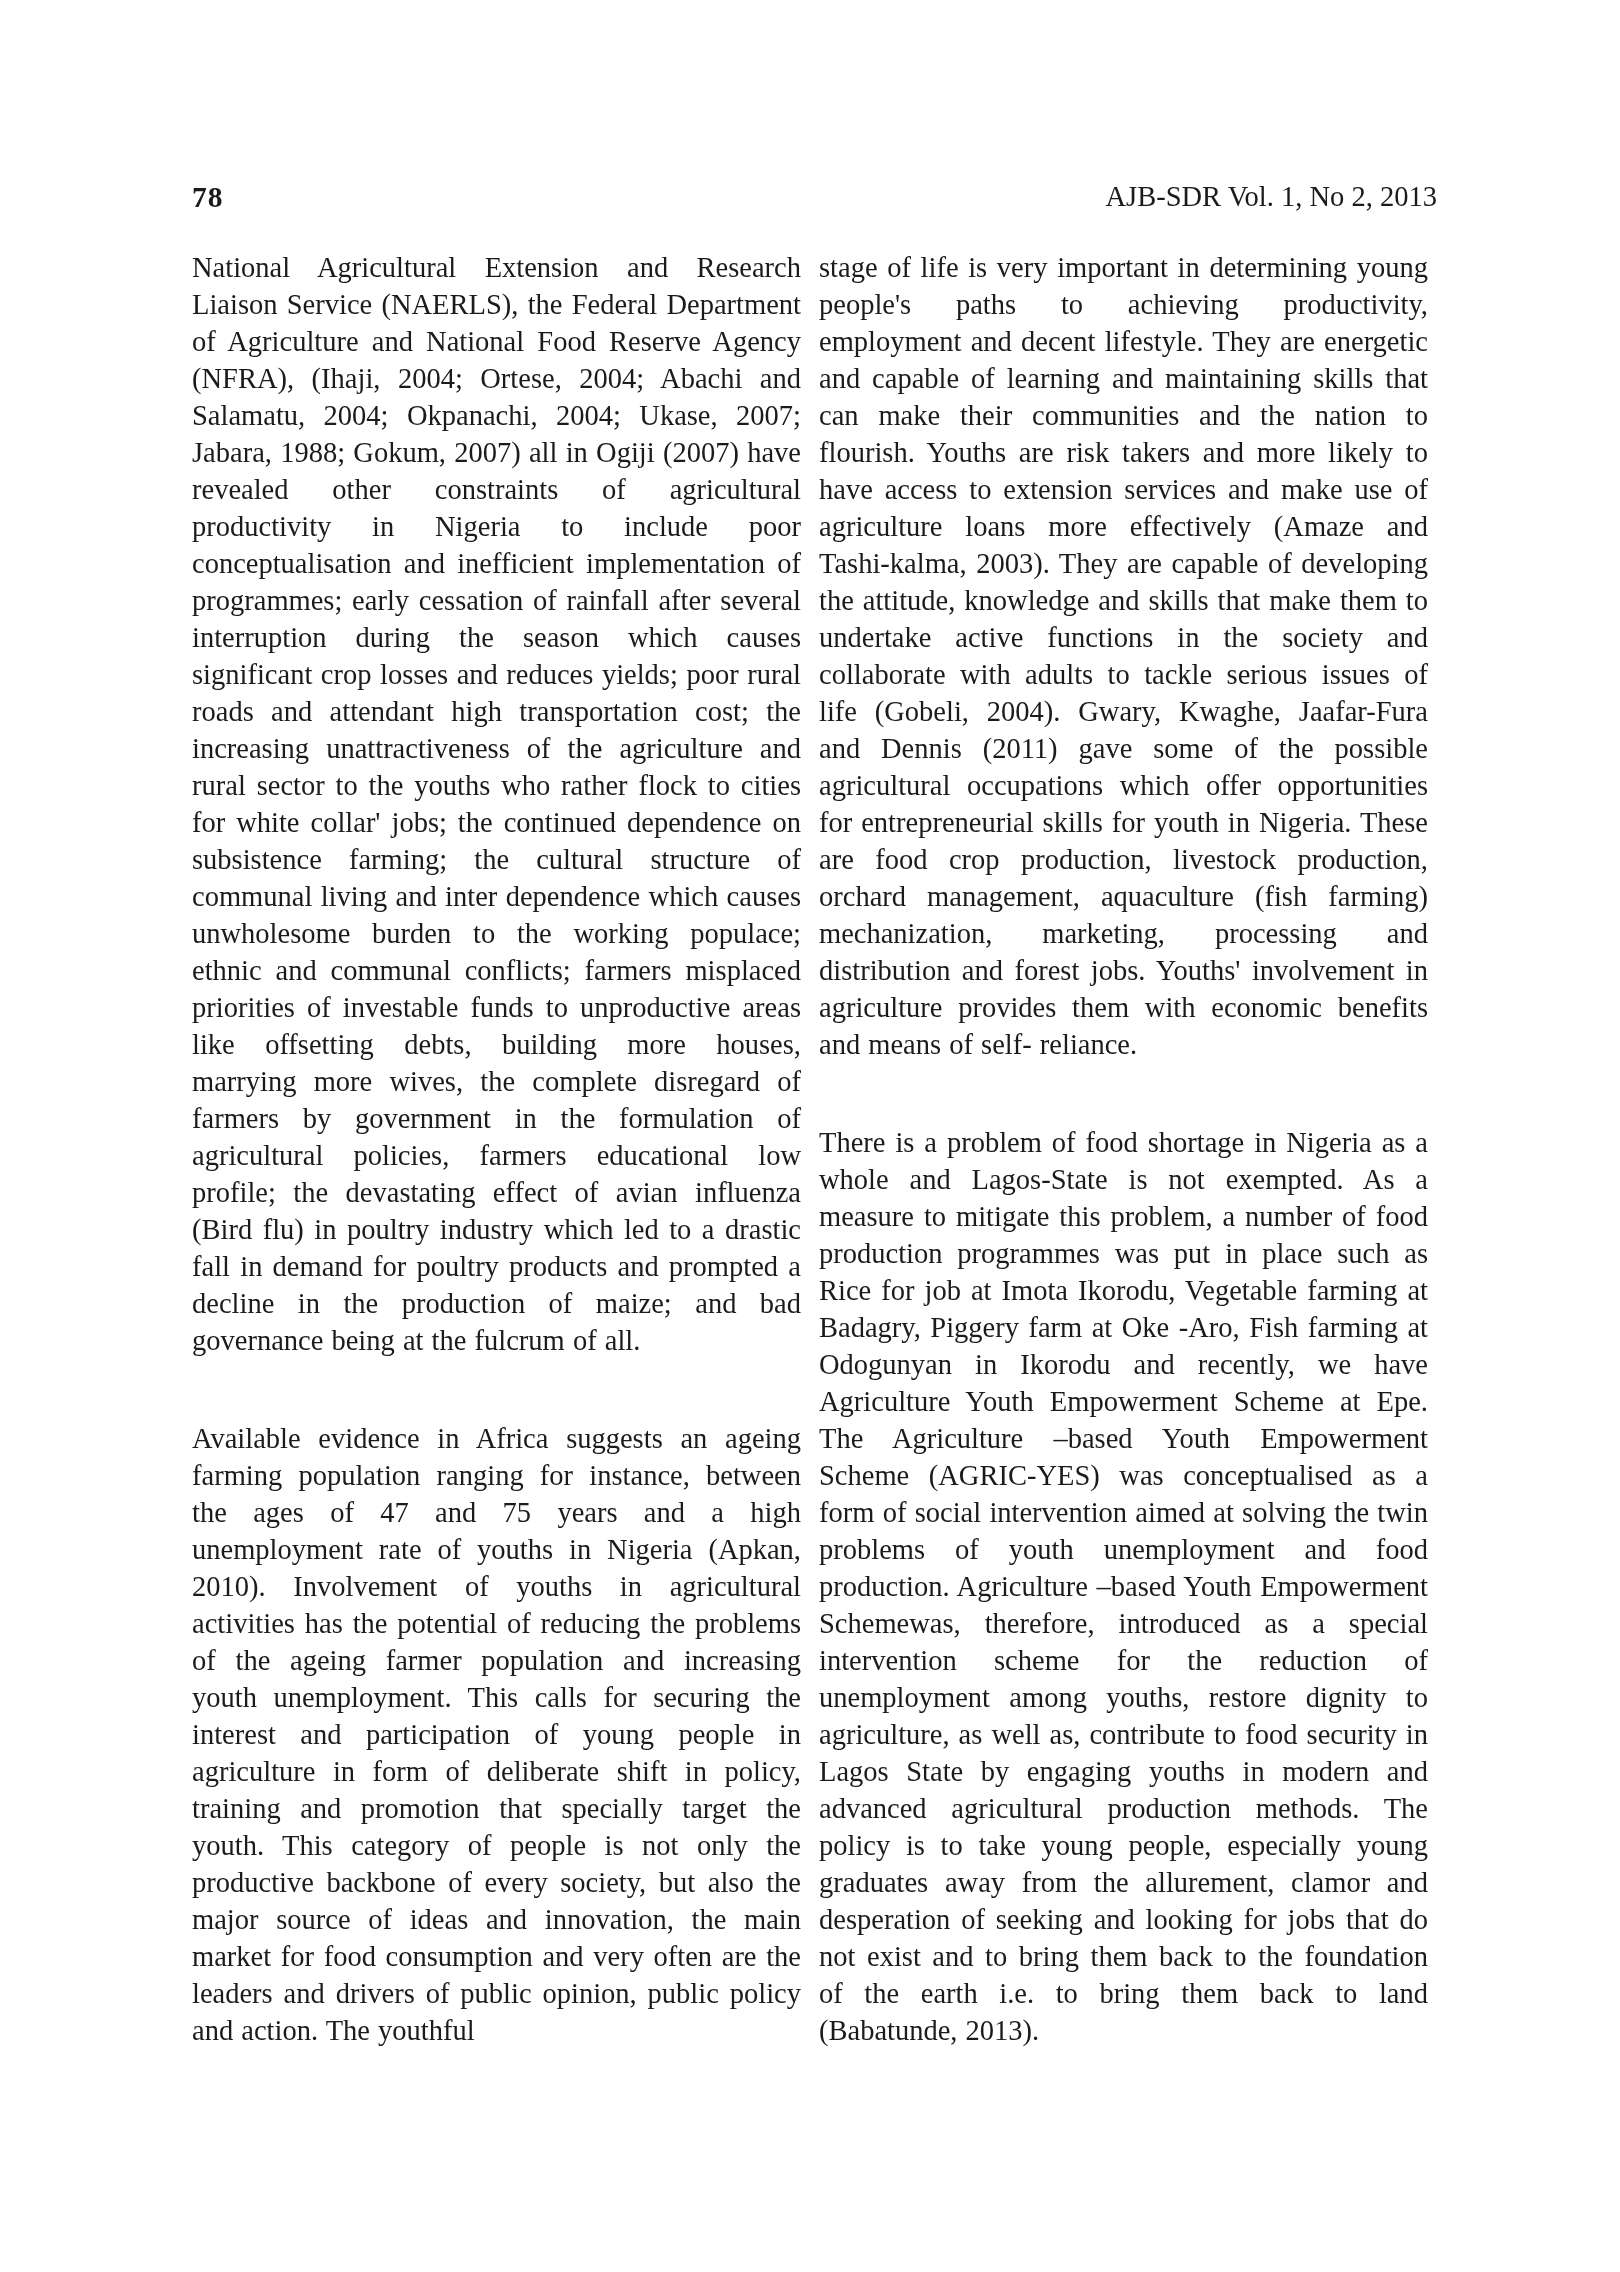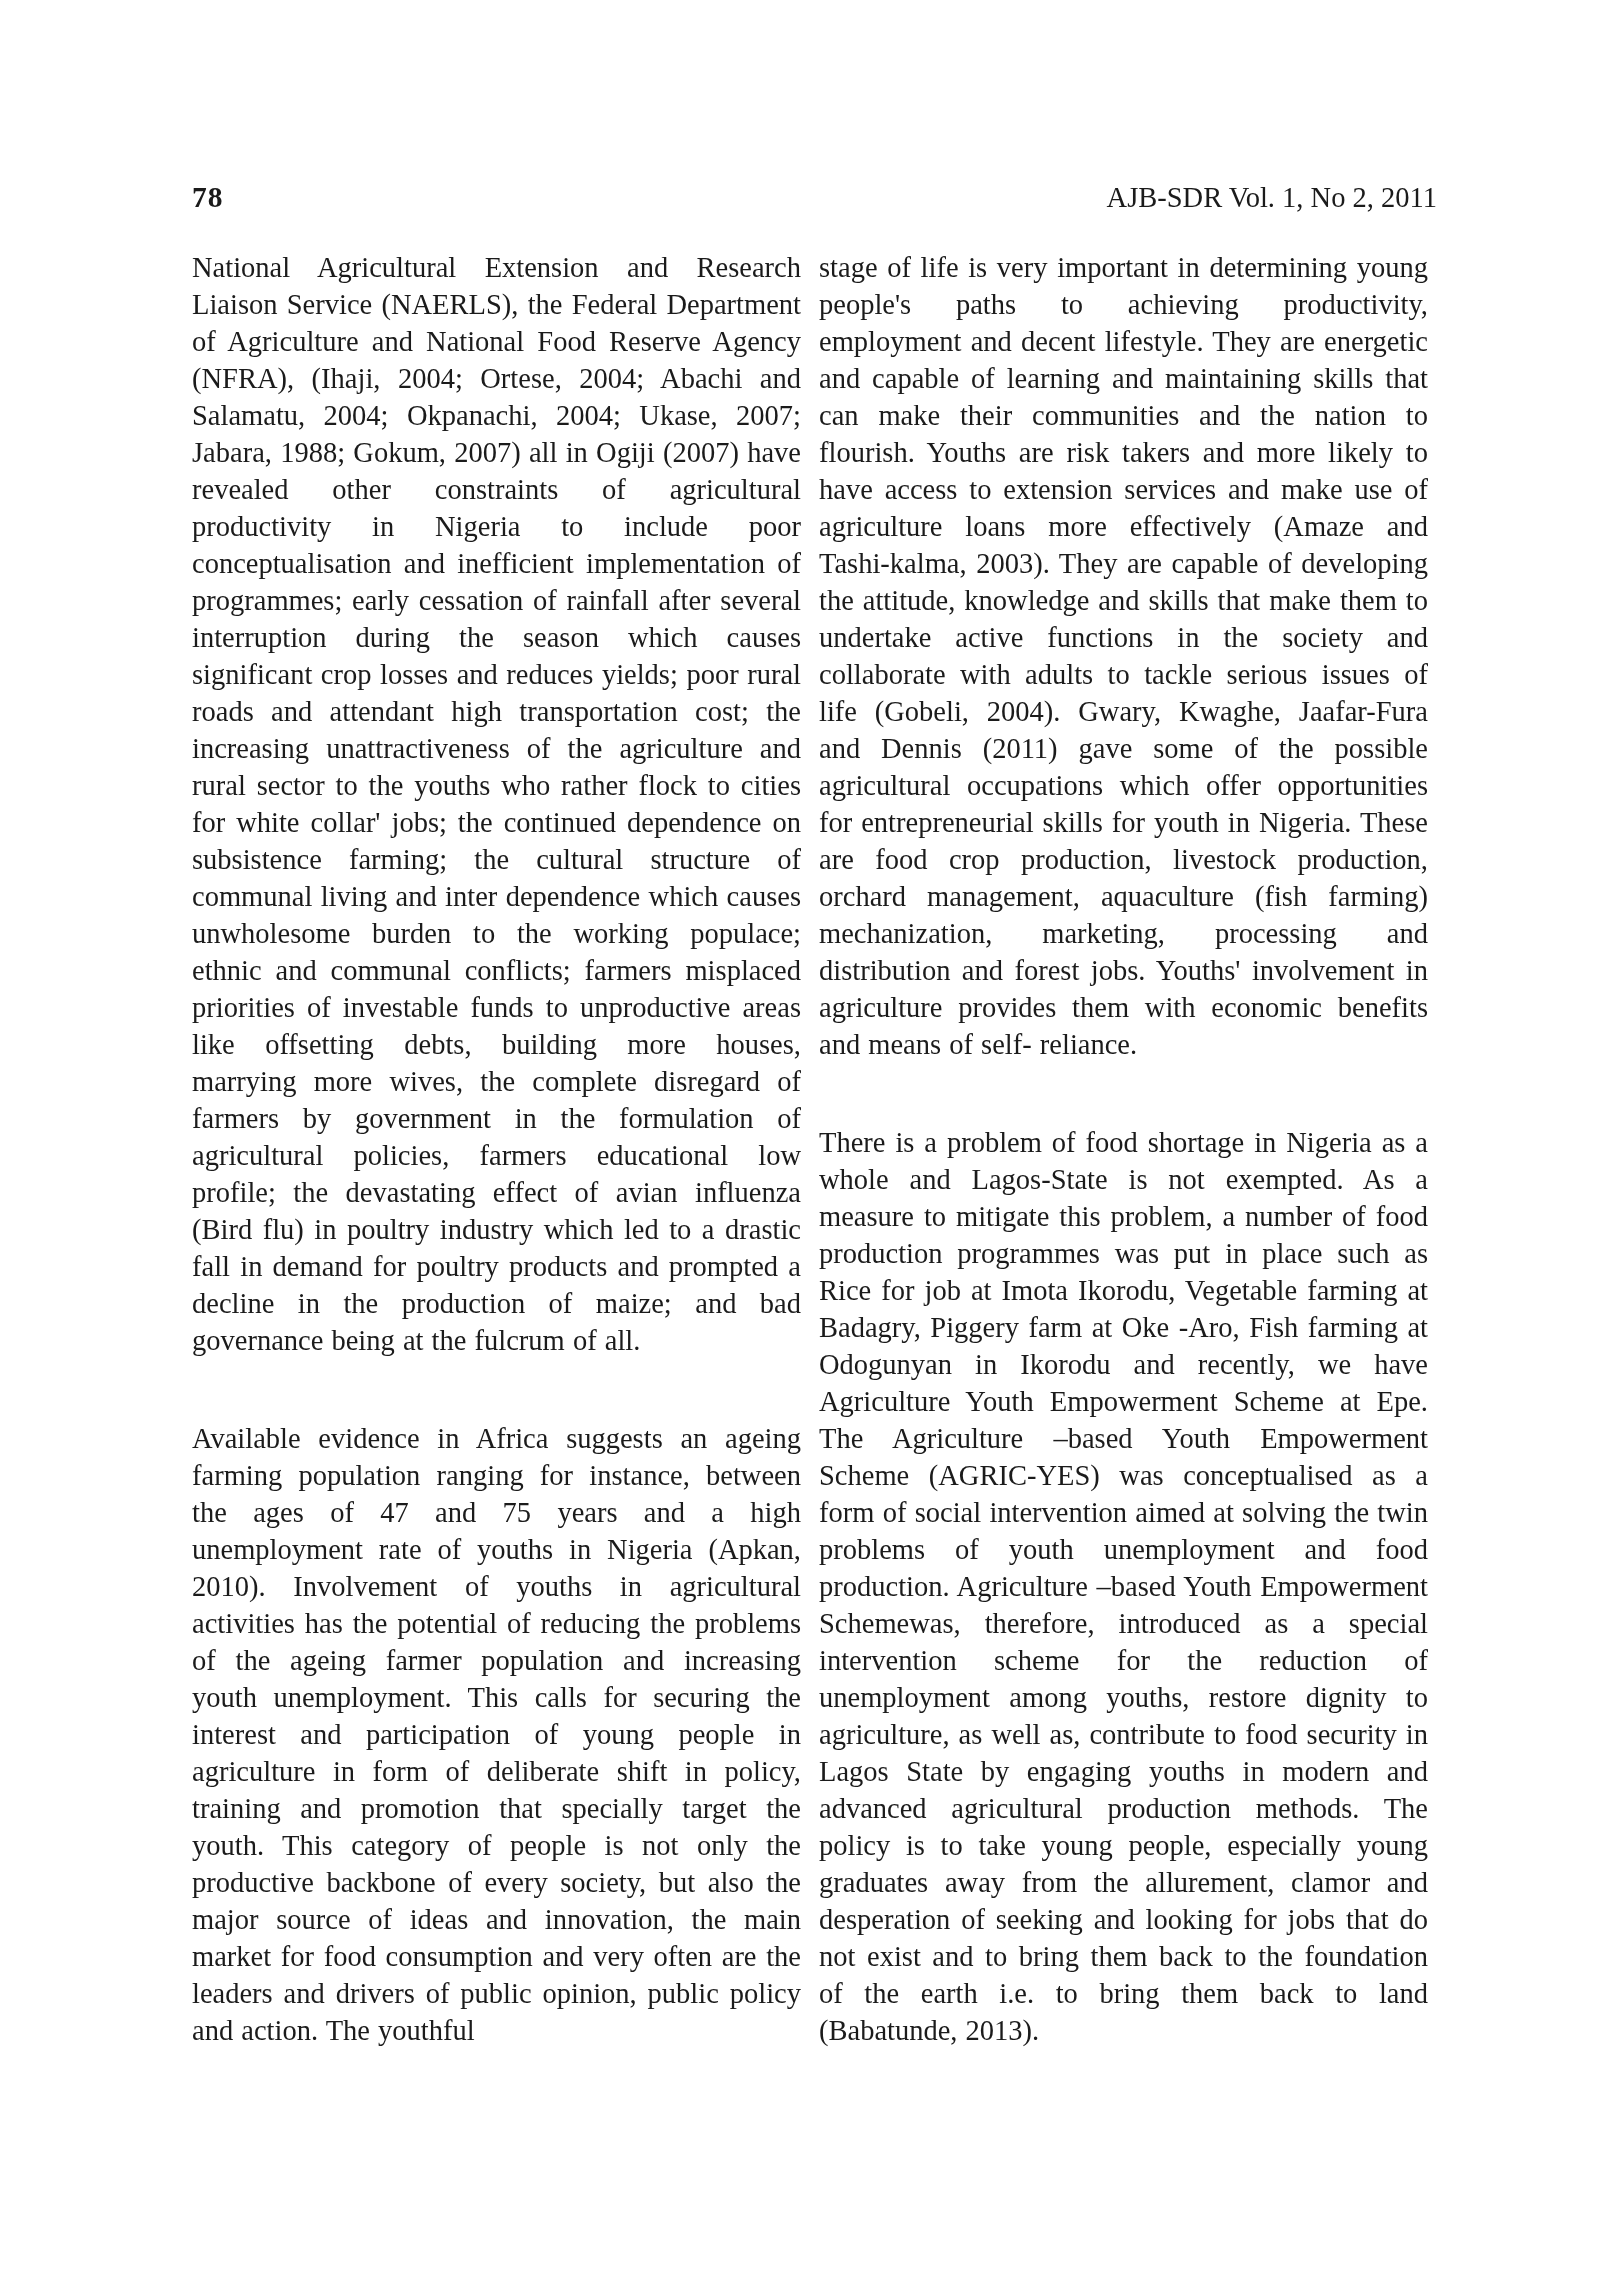--- a/index.html
+++ b/index.html
@@ -16,21 +16,21 @@
     color: #1b1b1b;
     overflow: hidden;
   }
   .page-header {
     position: absolute;
     top: 181px;
     left: 192px;
     width: 1245px;
     display: flex;
     justify-content: space-between;
-    align-items: flex-end;
+    align-items: flex-start;
     gap: 17px;
   }
   .page-number {
     font-size: 29.5px;
     font-weight: bold;
     letter-spacing: 1px;
   }
   .journal-ref {
     font-size: 28.5px;
     font-weight: normal;
@@ -58,21 +58,21 @@
     margin-bottom: 8px;
   }
 </style>
 </head>
 <body>
 
 <div class="page">
 
   <header class="page-header">
     <span class="page-number">78</span>
-    <span class="journal-ref">AJB-SDR Vol. 1, No 2, 2011</span>
+    <span class="journal-ref">AJB-SDR Vol. 1, No 2, 2013</span>
   </header>
 
   <main class="columns">
 
     <section class="col">
       <p>National Agricultural Extension and Research Liaison Service (NAERLS), the Federal Department of Agriculture and National Food Reserve Agency (NFRA), (Ihaji, 2004; Ortese, 2004; Abachi and Salamatu, 2004; Okpanachi, 2004; Ukase, 2007; Jabara, 1988; Gokum, 2007) all in Ogiji (2007)  have revealed other constraints of agricultural productivity in Nigeria to include poor conceptualisation and inefficient implementation of programmes; early cessation of rainfall after several interruption during the season which causes significant crop losses and reduces yields; poor rural roads and attendant high transportation cost; the increasing unattractiveness of the agriculture and rural sector to the youths who rather flock to cities for white collar' jobs; the continued dependence on subsistence farming; the cultural structure of communal living and inter dependence which causes unwholesome burden to the working populace; ethnic and communal conflicts; farmers misplaced priorities of investable funds to unproductive areas like offsetting debts, building  more houses, marrying more wives, the complete disregard of farmers by government in the formulation of agricultural policies, farmers educational low profile; the devastating effect of avian influenza (Bird flu) in poultry industry which led to a drastic fall in demand for poultry products and prompted a decline in the production of maize; and bad governance being at the fulcrum of all.</p>
       <p>Available evidence in Africa suggests an ageing farming population ranging for instance, between the ages of 47 and 75 years and a high unemployment rate of youths in Nigeria (Apkan, 2010). Involvement of youths in agricultural activities has the potential of reducing the problems of the ageing farmer population and increasing youth unemployment. This calls for securing the interest and participation of young people in agriculture in form of deliberate shift in policy, training and promotion that specially target the youth. This category of people is not only the productive backbone of every society, but also the major source of ideas and innovation, the main market for food consumption and very often are the leaders and drivers of public opinion, public policy and action. The youthful</p>
     </section>
 
     <section class="col">

